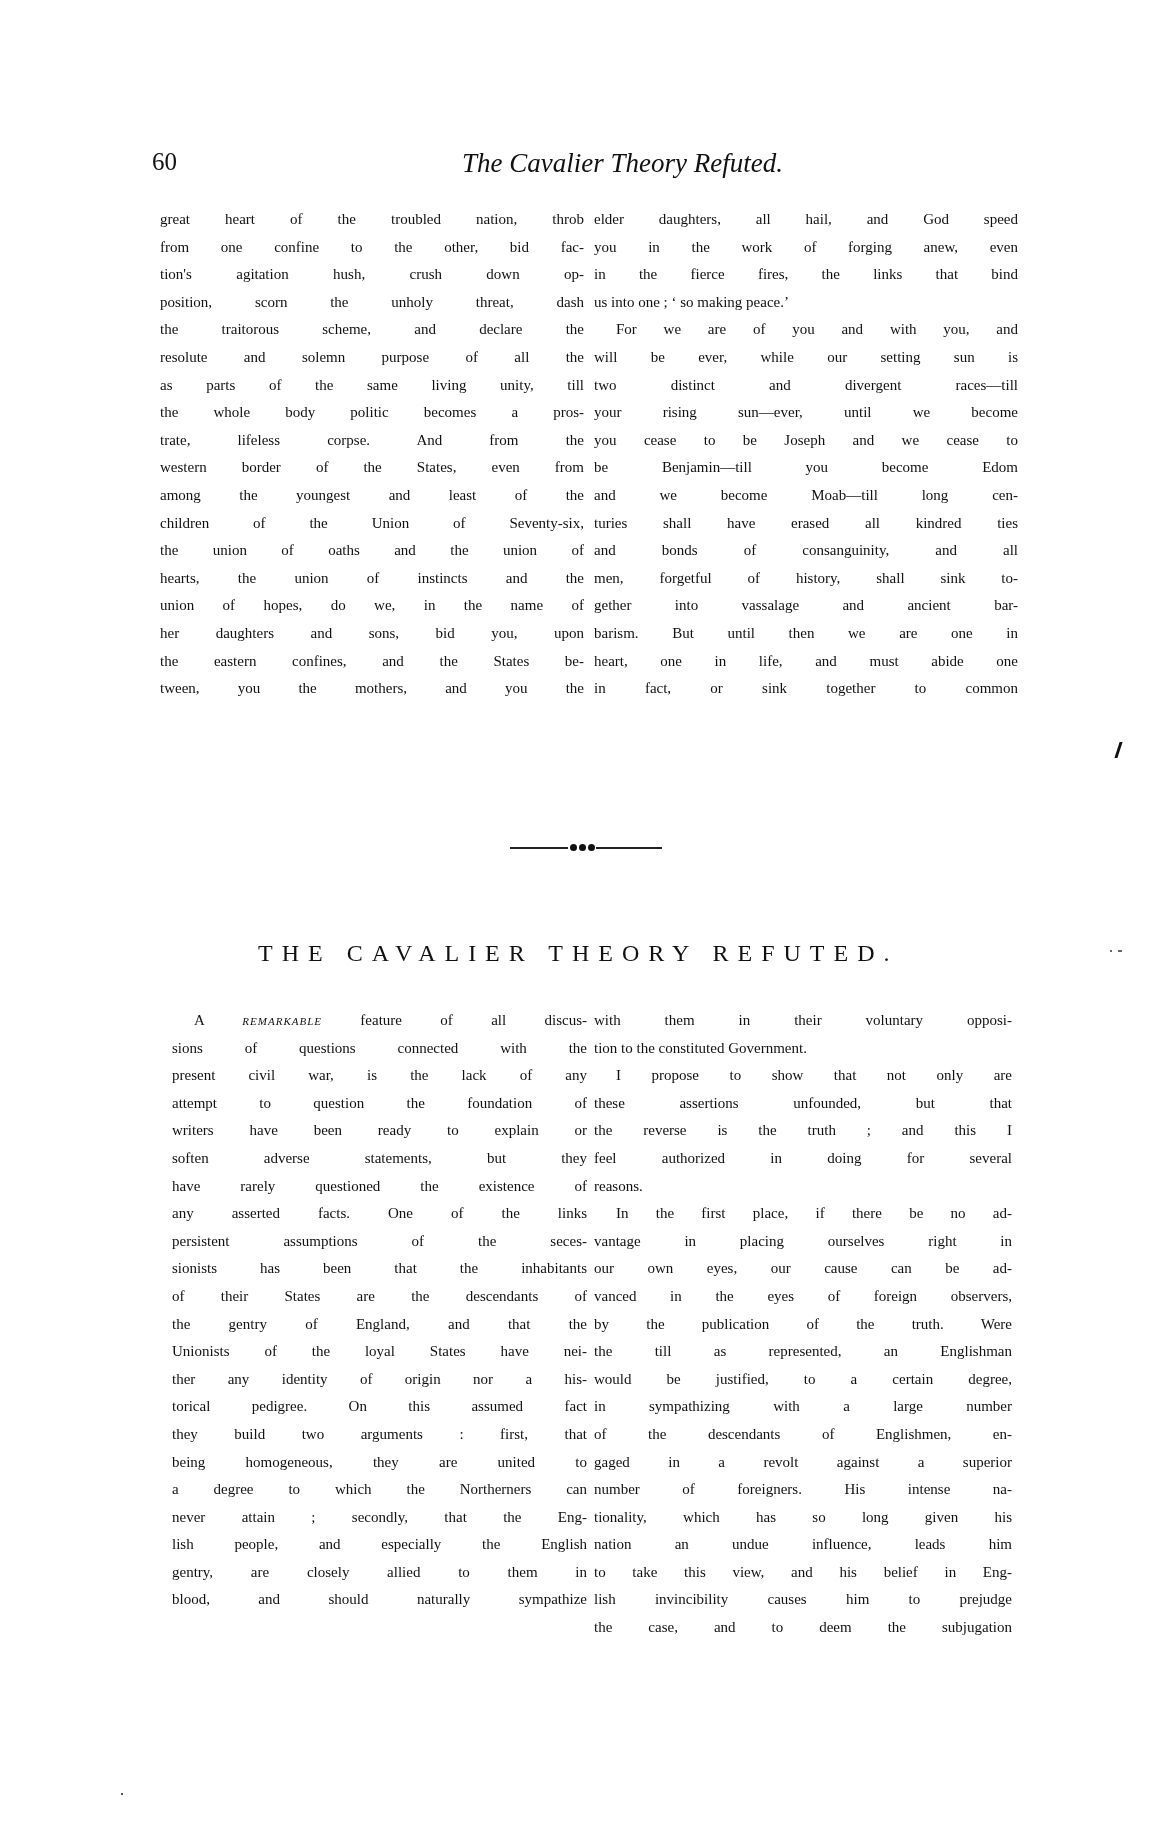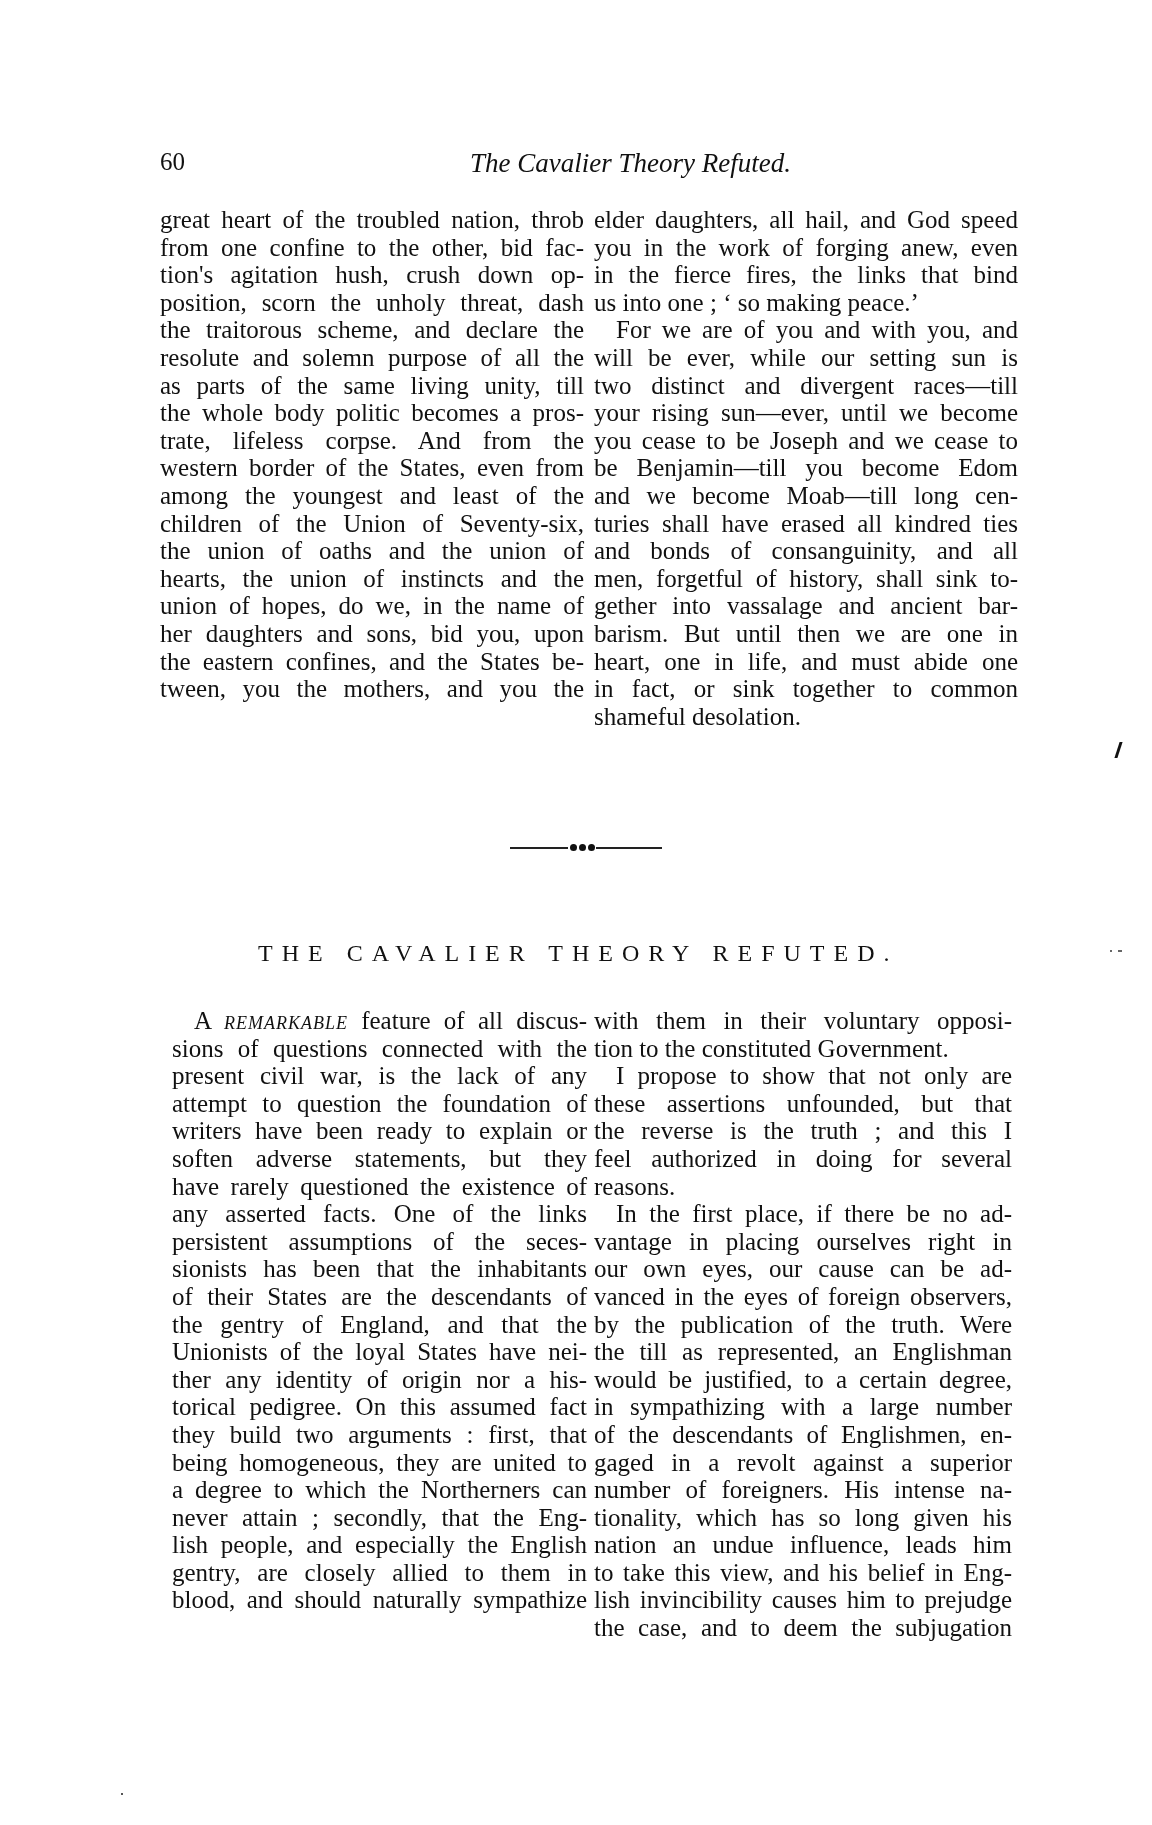--- a/index.html
+++ b/index.html
@@ -1,22 +1,22 @@
 <!DOCTYPE html>
 <html><head>
 <meta charset="utf-8">
 <style>
   html, body { margin: 0; padding: 0; background: #ffffff; }
   body { width: 1152px; height: 1825px; position: relative; overflow: hidden;
          font-family: "Liberation Serif", "DejaVu Serif", serif; color: #111; }
   .page { position: absolute; left: 0; top: 0; width: 1152px; height: 1825px; }
-  .running-head { position: absolute; top: 148px; left: 160px; width: 880px; height: 34px; }
+  .running-head { position: absolute; top: 148px; left: 152px; width: 880px; height: 34px; }
   .page-number { position: absolute; left: 0; top: 0; font-size: 25px; }
   .running-title { position: absolute; left: 310px; top: 0; font-size: 27px; font-style: italic; }
-  .col { position: absolute; width: 424px; font-size: 25px; line-height: 27.6px;
+  .col { position: absolute; width: 424px; font-size: 15px; line-height: 27.6px;
          text-align: justify; }
   .col p { margin: 0; }
   .col1-top { left: 160px; top: 206px; }
   .col2-top { left: 594px; top: 206px; }
   .col1-bot { left: 172px; top: 1007px; width: 415px; }
   .col2-bot { left: 594px; top: 1007px; width: 418px; }
   .ornament { position: absolute; left: 510px; top: 843px; width: 152px; height: 10px; }
   .ornament .rule { position: absolute; top: 4px; height: 1.5px; background: #222; }
   .ornament .dot { position: absolute; top: 1px; width: 7px; height: 7px; border-radius: 50%; background: #111; }
   .article-title { position: absolute; left: 258px; top: 940px; font-size: 24px;
@@ -78,21 +78,20 @@
       <span class="line">you cease to be Joseph and we cease to</span>
       <span class="line">be Benjamin—till you become Edom</span>
       <span class="line">and we become Moab—till long cen-</span>
       <span class="line">turies shall have erased all kindred ties</span>
       <span class="line">and bonds of consanguinity, and all</span>
       <span class="line">men, forgetful of history, shall sink to-</span>
       <span class="line">gether into vassalage and ancient bar-</span>
       <span class="line">barism. But until then we are one in</span>
       <span class="line">heart, one in life, and must abide one</span>
       <span class="line">in fact, or sink together to common</span>
-      <span class="line last">shameful desolation.</span>
     </p>
   </div>
 
   <div class="mark-slash"></div>
 
   <div class="ornament">
     <div class="rule" style="left:0;width:58px;"></div>
     <div class="dot" style="left:60px;"></div>
     <div class="dot" style="left:69px;"></div>
     <div class="dot" style="left:78px;"></div>

